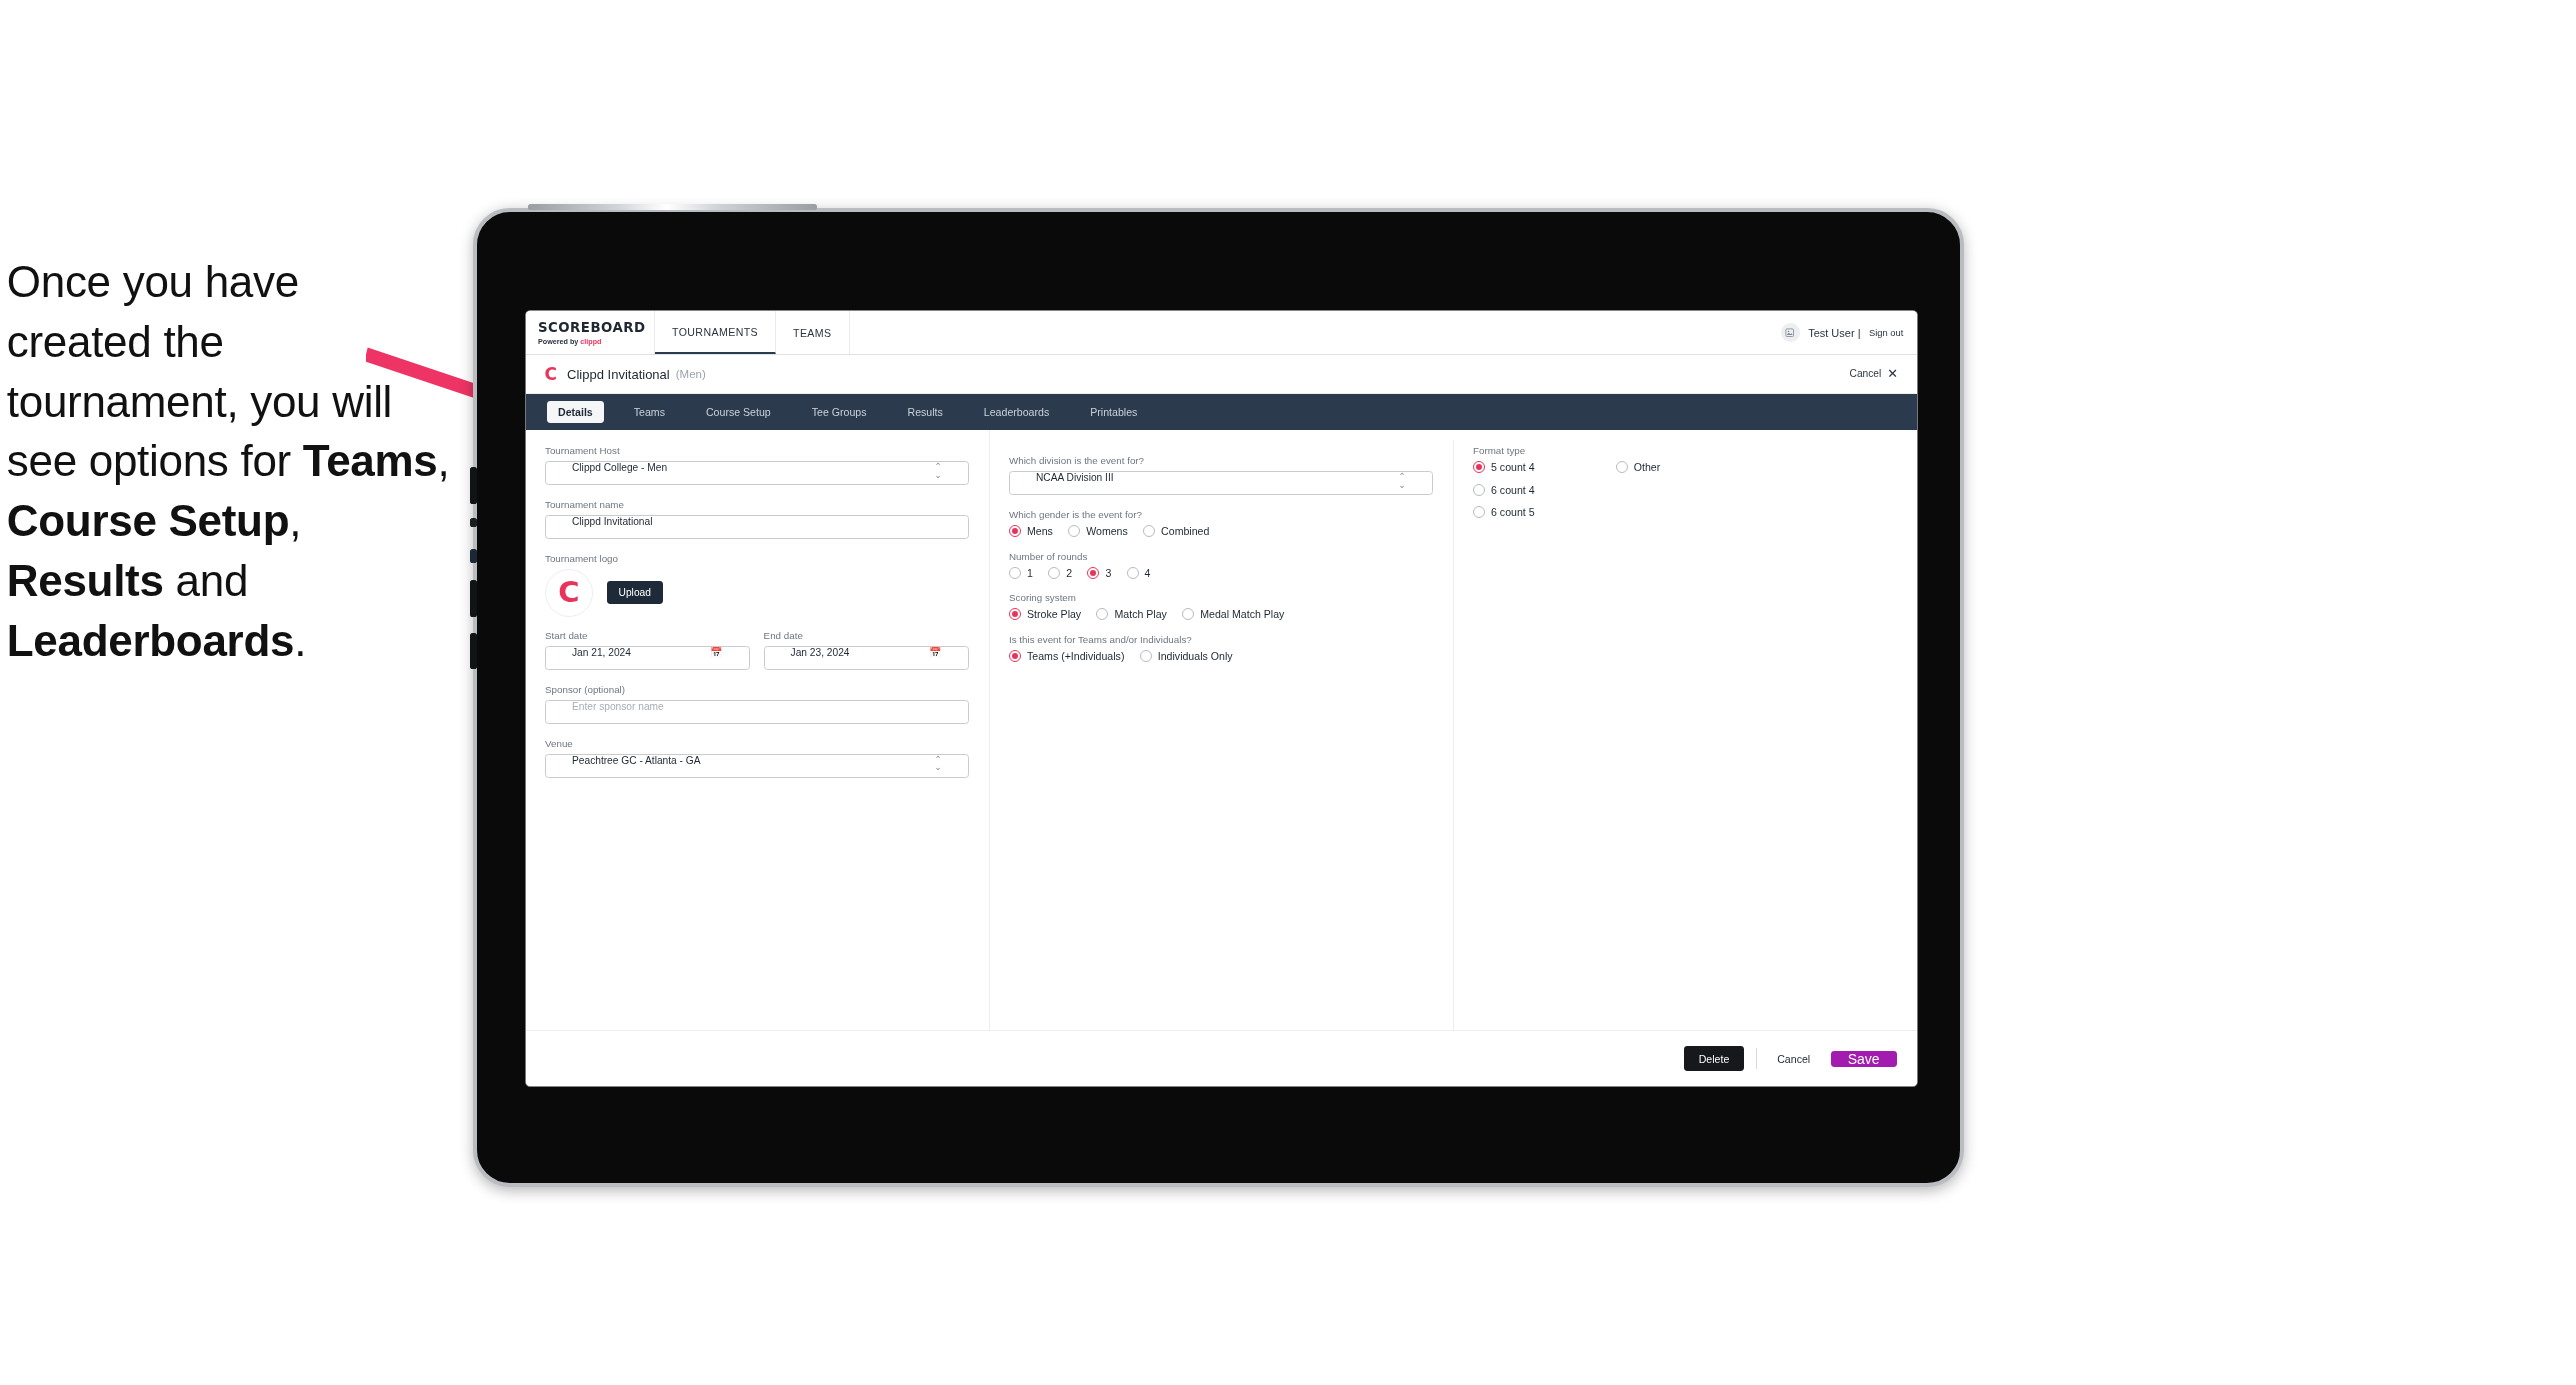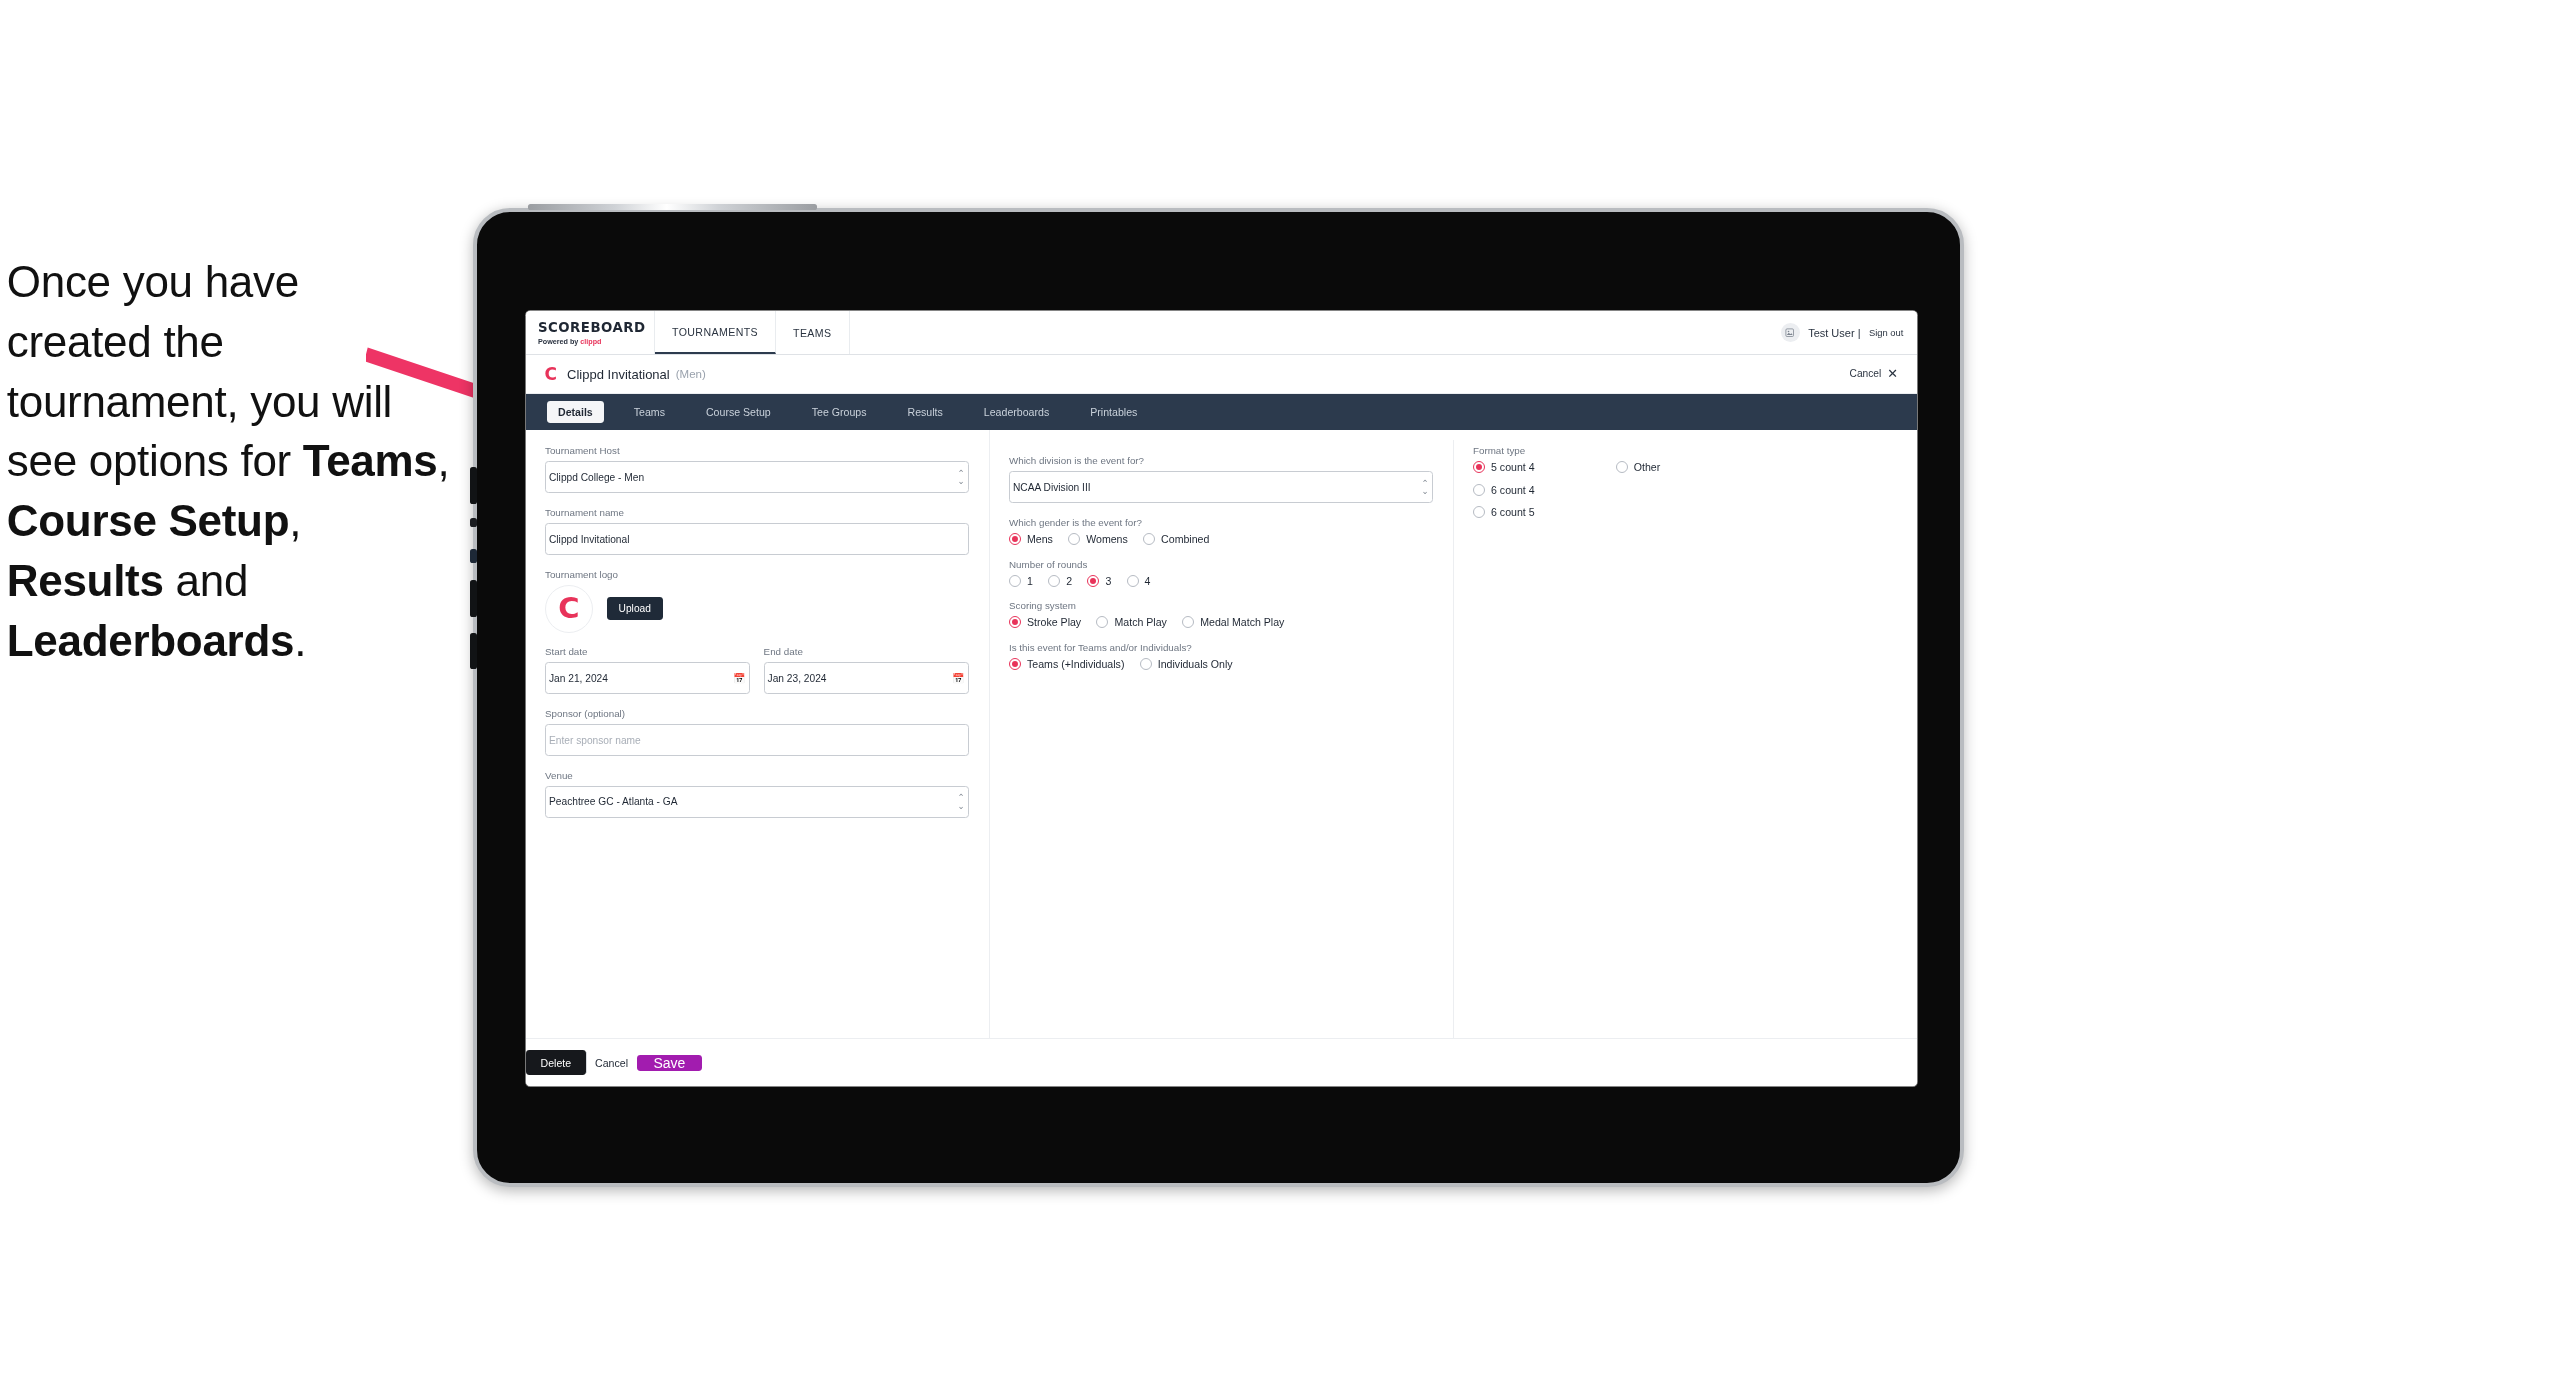--- a/index.html
+++ b/index.html
@@ -135,22 +135,22 @@
   .body { flex:1; display:flex; background:#fff; overflow:hidden; }
   .col { padding: 15.3px 20.4px 8.5px 19px; }
   .col-1 { width: 464px; border-right:0.9px solid #eceef1; }
   .col-2 { width: 464px; border-right:0.9px solid #eceef1;margin-top:10px; }
   .col-3 { flex:1; }
 
   .flabel { font-size:9.8px; color:#6e7682; margin-bottom:5.1px; }
   .fgroup { margin-bottom:13.6px; }
 
   .fctrl {
-    height: 32px; border:0.9px solid #c8ccd2; border-radius:3.4px;
-    display:flex; align-items:center; padding: 0 3px;
+    height: 24px; border:0.9px solid #c8ccd2; border-radius:3.4px;
+    display:flex; padding: 0 26px;
     font-size:10.2px; color:#1f2733; background:#fff;
   }
   .fctrl.placeholder { color:#a8aeb7; }
   .fctrl .val { flex:1; }
   .caret { color:#7d858f; font-size:8.5px; line-height:1; }
   .calicon { color:#4a5260; font-size:10.2px; }
 
   .row2 { display:flex; gap:13.6px; }
   .row2 > div { flex:1; }
 
@@ -181,24 +181,24 @@
   }
   .rlabel { font-size:10.6px; color:#1f2733; }
 
   .vstack .radio { margin-bottom:10.2px; }
   .fmt-wrap { display:flex; }
   .fmt-left { width: 136px; }
   .fmt-right { padding-left: 6.8px; }
 
   
   .footer {
-    height: 48px; flex:none;
+    height: 56px; flex:none;
     border-top:0.9px solid #eceef1;
-    display:flex; align-items:center; 
-    gap:0; padding-right:20.4px; background:#fff;
+    display:flex; align-items:center; justify-content:flex-end;
+    gap:12px; padding-right:20.4px; background:#fff;
   }
   .btn-delete { background:#16181c; color:#fff; font-size:10.6px; padding:6.8px 14.5px; border-radius:3.4px; border:none; cursor:pointer;}
   .fdiv { width:0.9px; height:20.4px; background:#d7dade; }
   .btn-cancel { background:none; border:none; font-size:10.6px; color:#1f2733; cursor:pointer; padding:6.8px 8.5px;}
   .btn-save { background:#a21caf; color:#fff; font-size:14px; padding:0 17px; border-radius:3.4px; border:none; cursor:pointer;}
 </style>
 </head>
 <body>
 
 <div class="stage">

